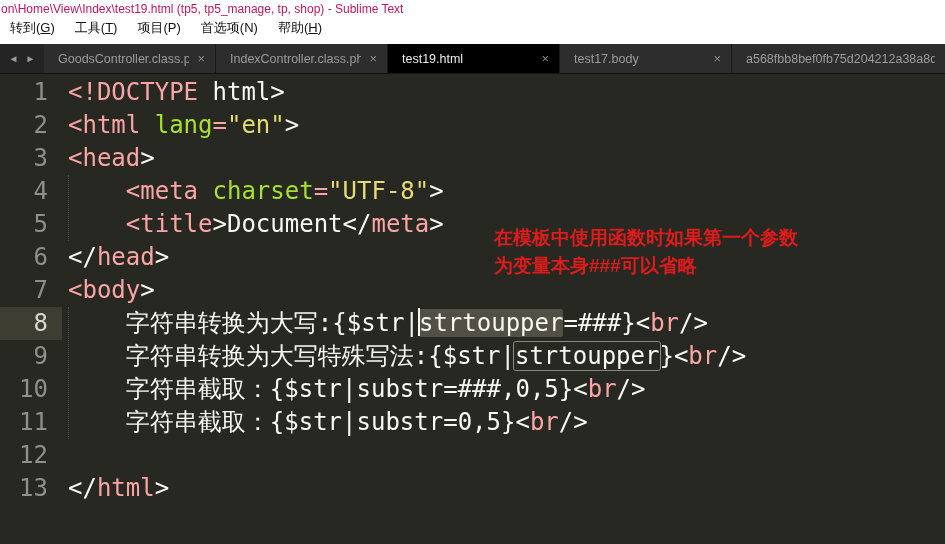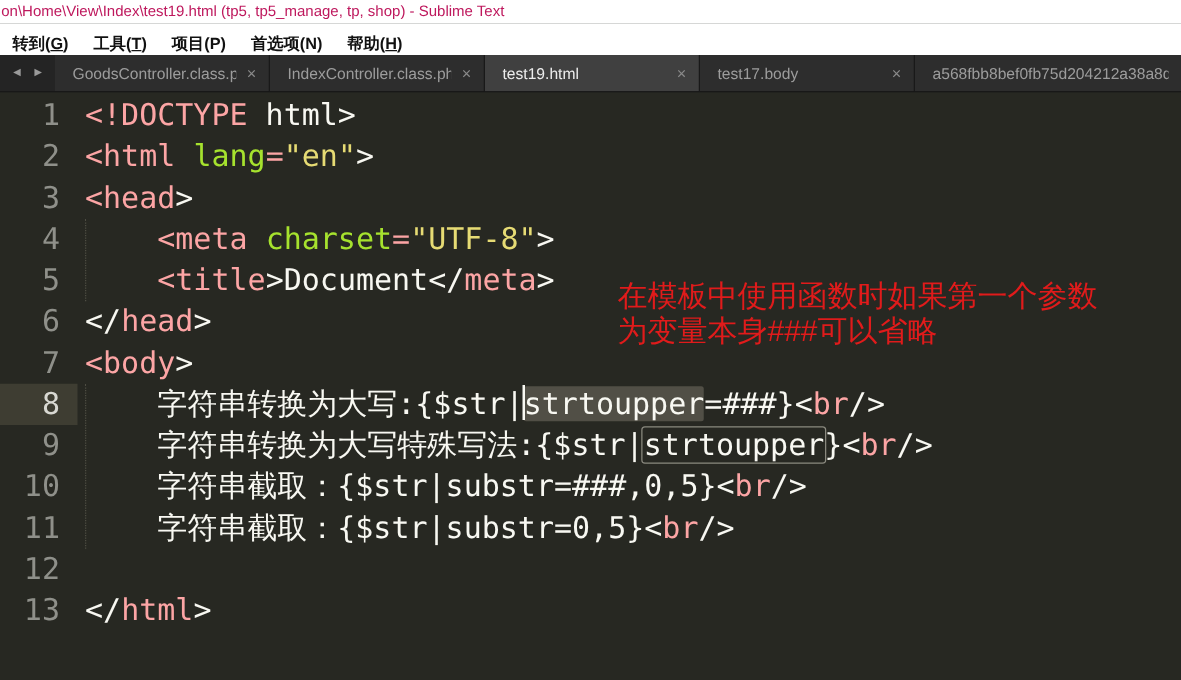--- a/index.html
+++ b/index.html
@@ -2,35 +2,35 @@
 <html><head>
 <meta charset="utf-8">
 <style>
   html,body{margin:0;padding:0;}
   body{width:945px;height:544px;overflow:hidden;position:relative;background:#272822;
        font-family:"Liberation Sans",sans-serif;}
 
   
   .titlebar{height:19px;background:#ffffff;color:#be185d;font-size:12px;line-height:19px;
             white-space:nowrap;overflow:hidden;padding-left:1px;}
-  .menubar{height:25px;background:#ffffff;display:flex;align-items:flex-end;
-           font-size:13px;color:#111;font-weight:bold;}
+  .menubar{height:25px;background:#ffffff;display:flex;align-items:flex-start;
+           font-size:13px;color:#111;}
   .menu-item{padding:0 10px;cursor:default;}
   .mn-u{text-decoration:underline;}
 
   
   .tabbar{height:30px;box-sizing:border-box;background:#242424;display:flex;
           border-bottom:1px solid #141414;}
   .tab-nav{width:44px;display:flex;align-items:center;justify-content:center;gap:7px;
            color:#9a9a9a;font-size:10px;flex-shrink:0;}
   .tab{width:172px;box-sizing:border-box;display:flex;align-items:center;
        justify-content:space-between;padding:0 10px 0 14px;background:#2d2d2d;
        border-right:1px solid #191919;color:#9c9c9c;font-size:12.5px;
        white-space:nowrap;overflow:hidden;flex-shrink:0;}
-  .tab.active{background:#404040;color:#ececec;}
+  .tab.active{background:#000000;color:#ececec;}
   .tab.last{flex:1;border-right:none;}
   .tab-label{overflow:hidden;text-overflow:clip;}
   .tab-close{color:#8a8a8a;font-size:13px;margin-left:8px;flex-shrink:0;}
 
   
   .editor{position:relative;height:470px;background:#272822;padding-top:2px;
           font-family:"DejaVu Sans Mono",monospace;font-size:24px;line-height:33px;}
   .line{display:flex;height:33px;white-space:pre;}
   .ln{width:62px;box-sizing:border-box;padding-right:14px;text-align:right;
       color:#8f908a;flex-shrink:0;}
@@ -40,21 +40,21 @@
   .sel{background:#514f46;border-radius:2px;}
   .occ{border:1px solid #8a897f;border-radius:3px;padding:0 1px;margin:0 -2px;}
   .caret{display:inline-block;width:2px;height:28px;background:#f8f8f2;
          vertical-align:middle;margin:0 -1px;position:relative;top:-2px;}
   .guide{position:absolute;width:0;border-left:1px dotted #4e4d43;left:68px;}
   .guide1{top:101px;height:66px;}
   .guide2{top:233px;height:132px;}
 
   
   .annotation{position:absolute;left:494px;top:224px;color:#e01b1b;
-              font-size:24px;line-height:28px;white-space:nowrap;}
+              font-size:19px;line-height:28px;white-space:nowrap;font-weight:bold;}
 </style>
 </head>
 <body>
 
 <div class="titlebar">on\Home\View\Index\test19.html (tp5, tp5_manage, tp, shop) - Sublime Text</div>
 
 <div class="menubar">
     <span class="menu-item"><span>转到(</span><span class="mn-u">G</span><span>)</span></span>
     <span class="menu-item"><span>工具(</span><span class="mn-u">T</span><span>)</span></span>
     <span class="menu-item"><span>项目(</span><span>P</span><span>)</span></span>

